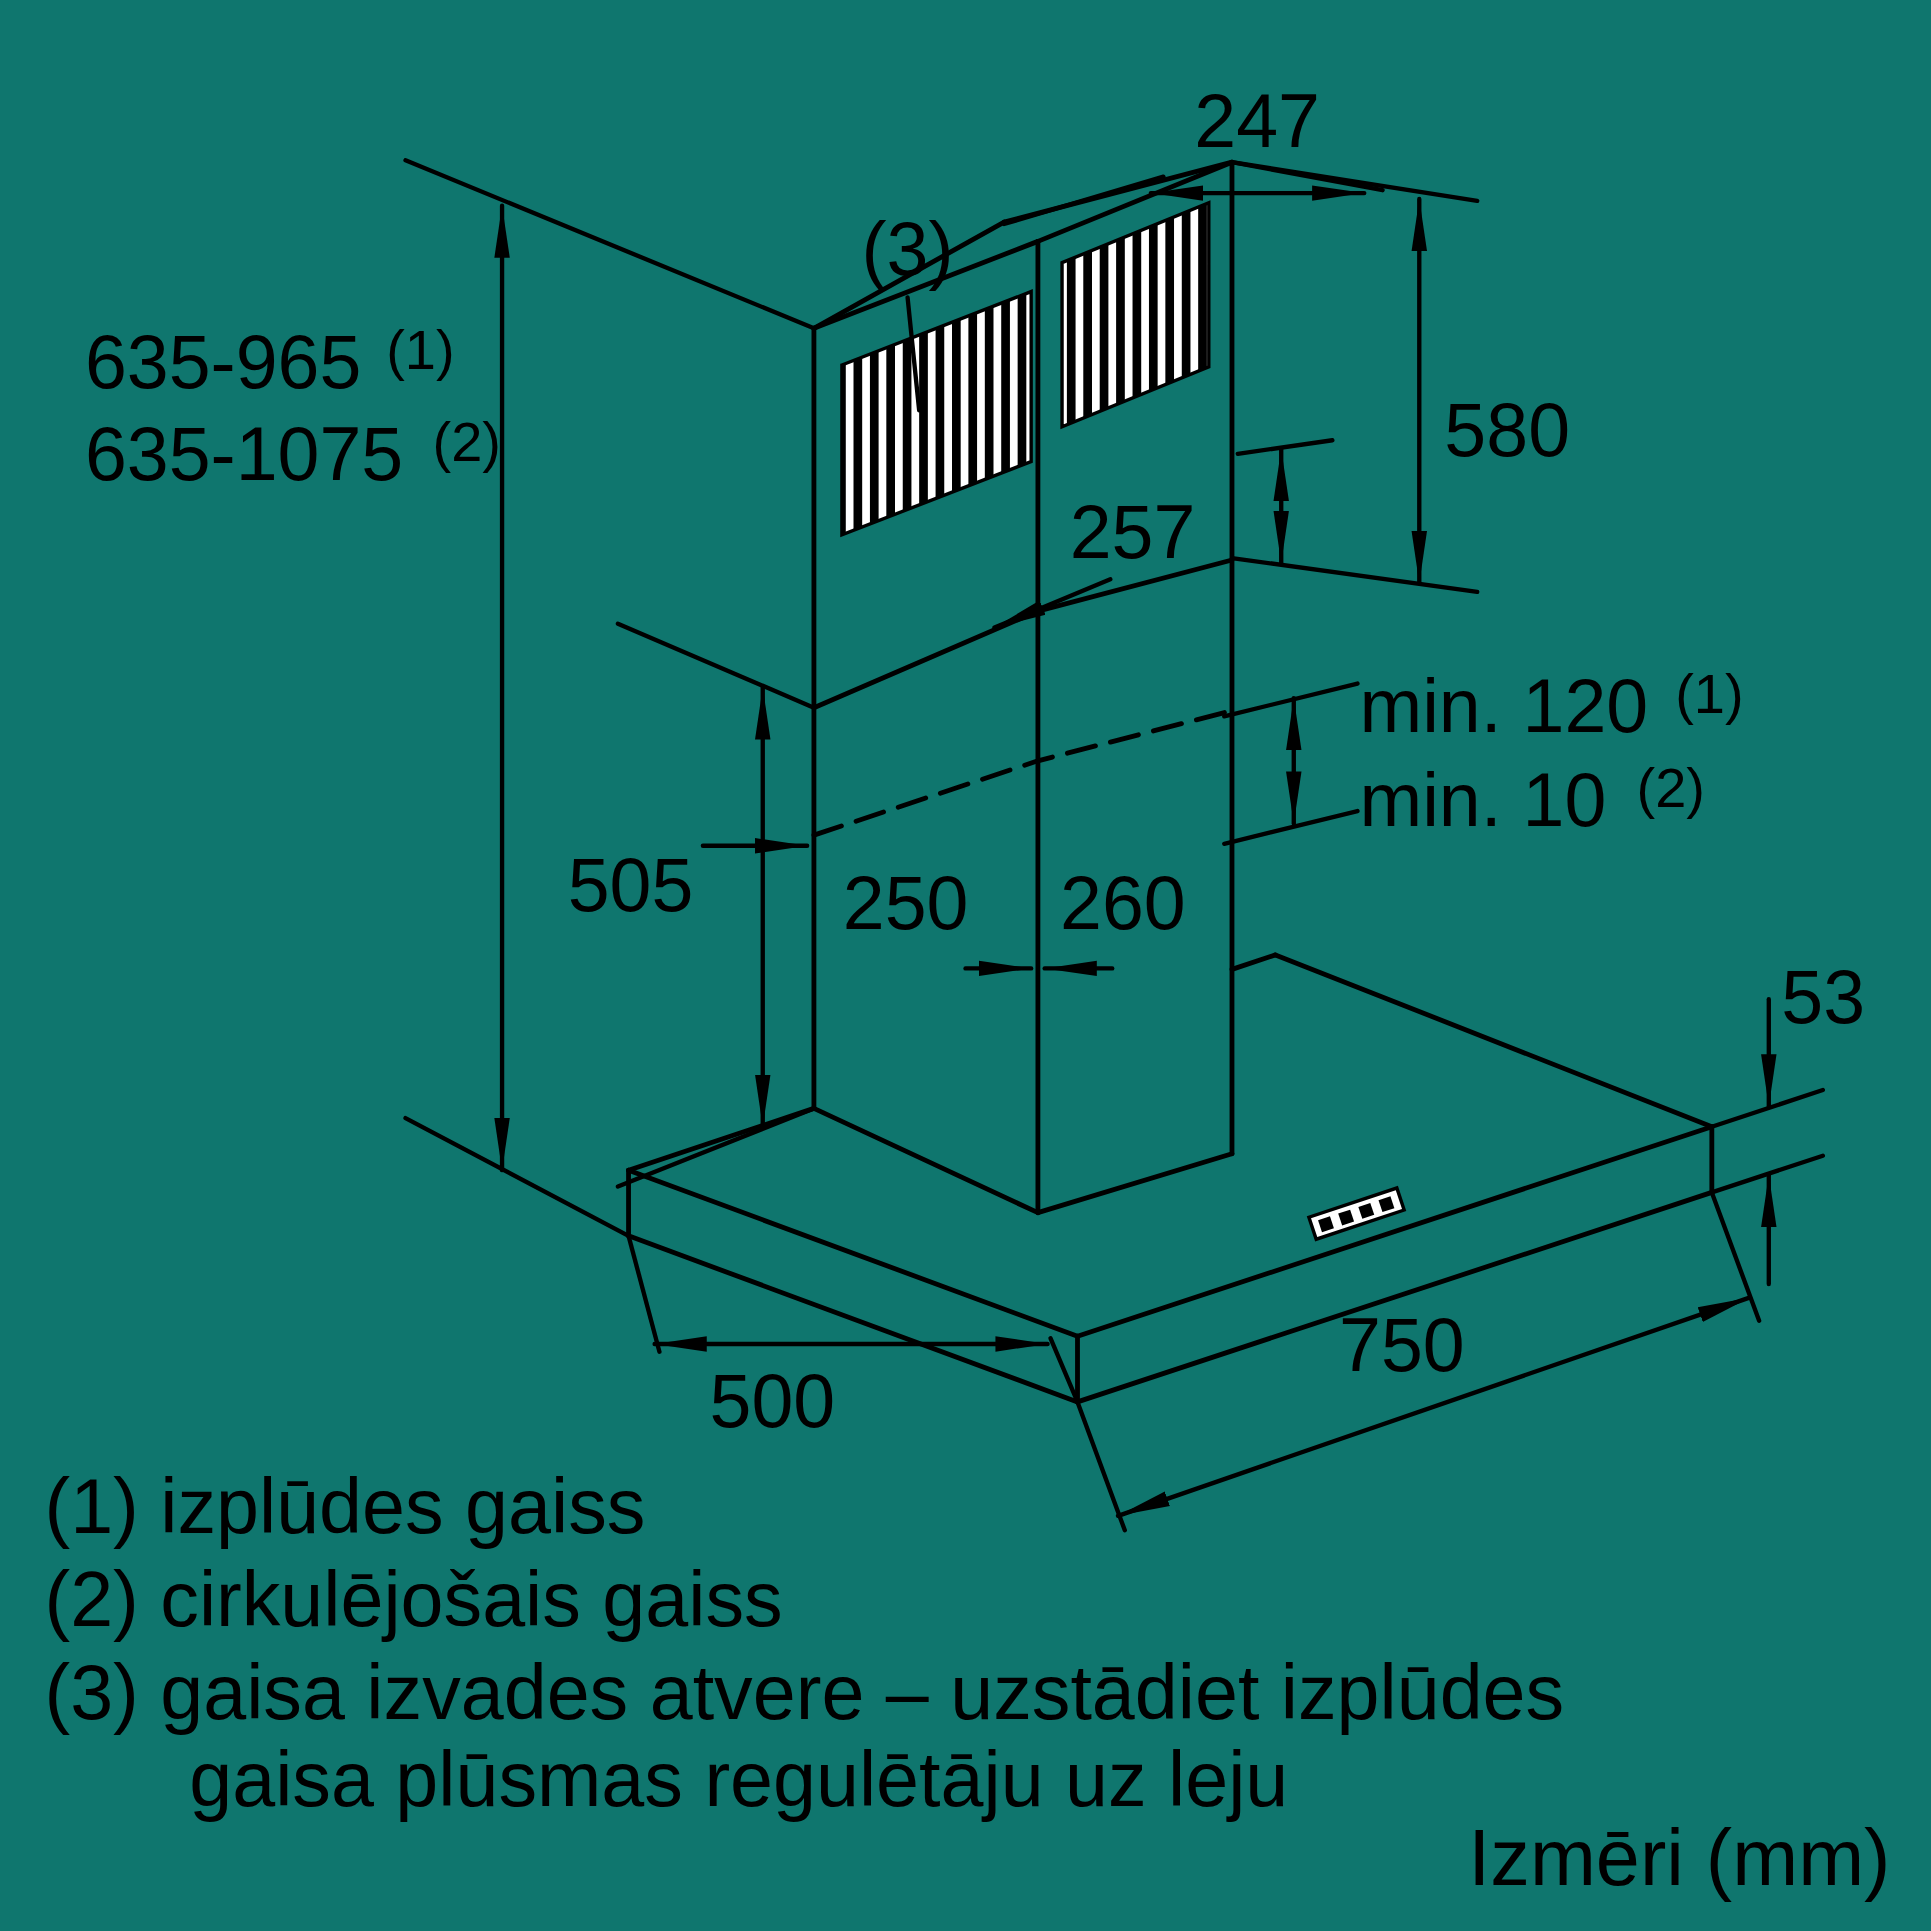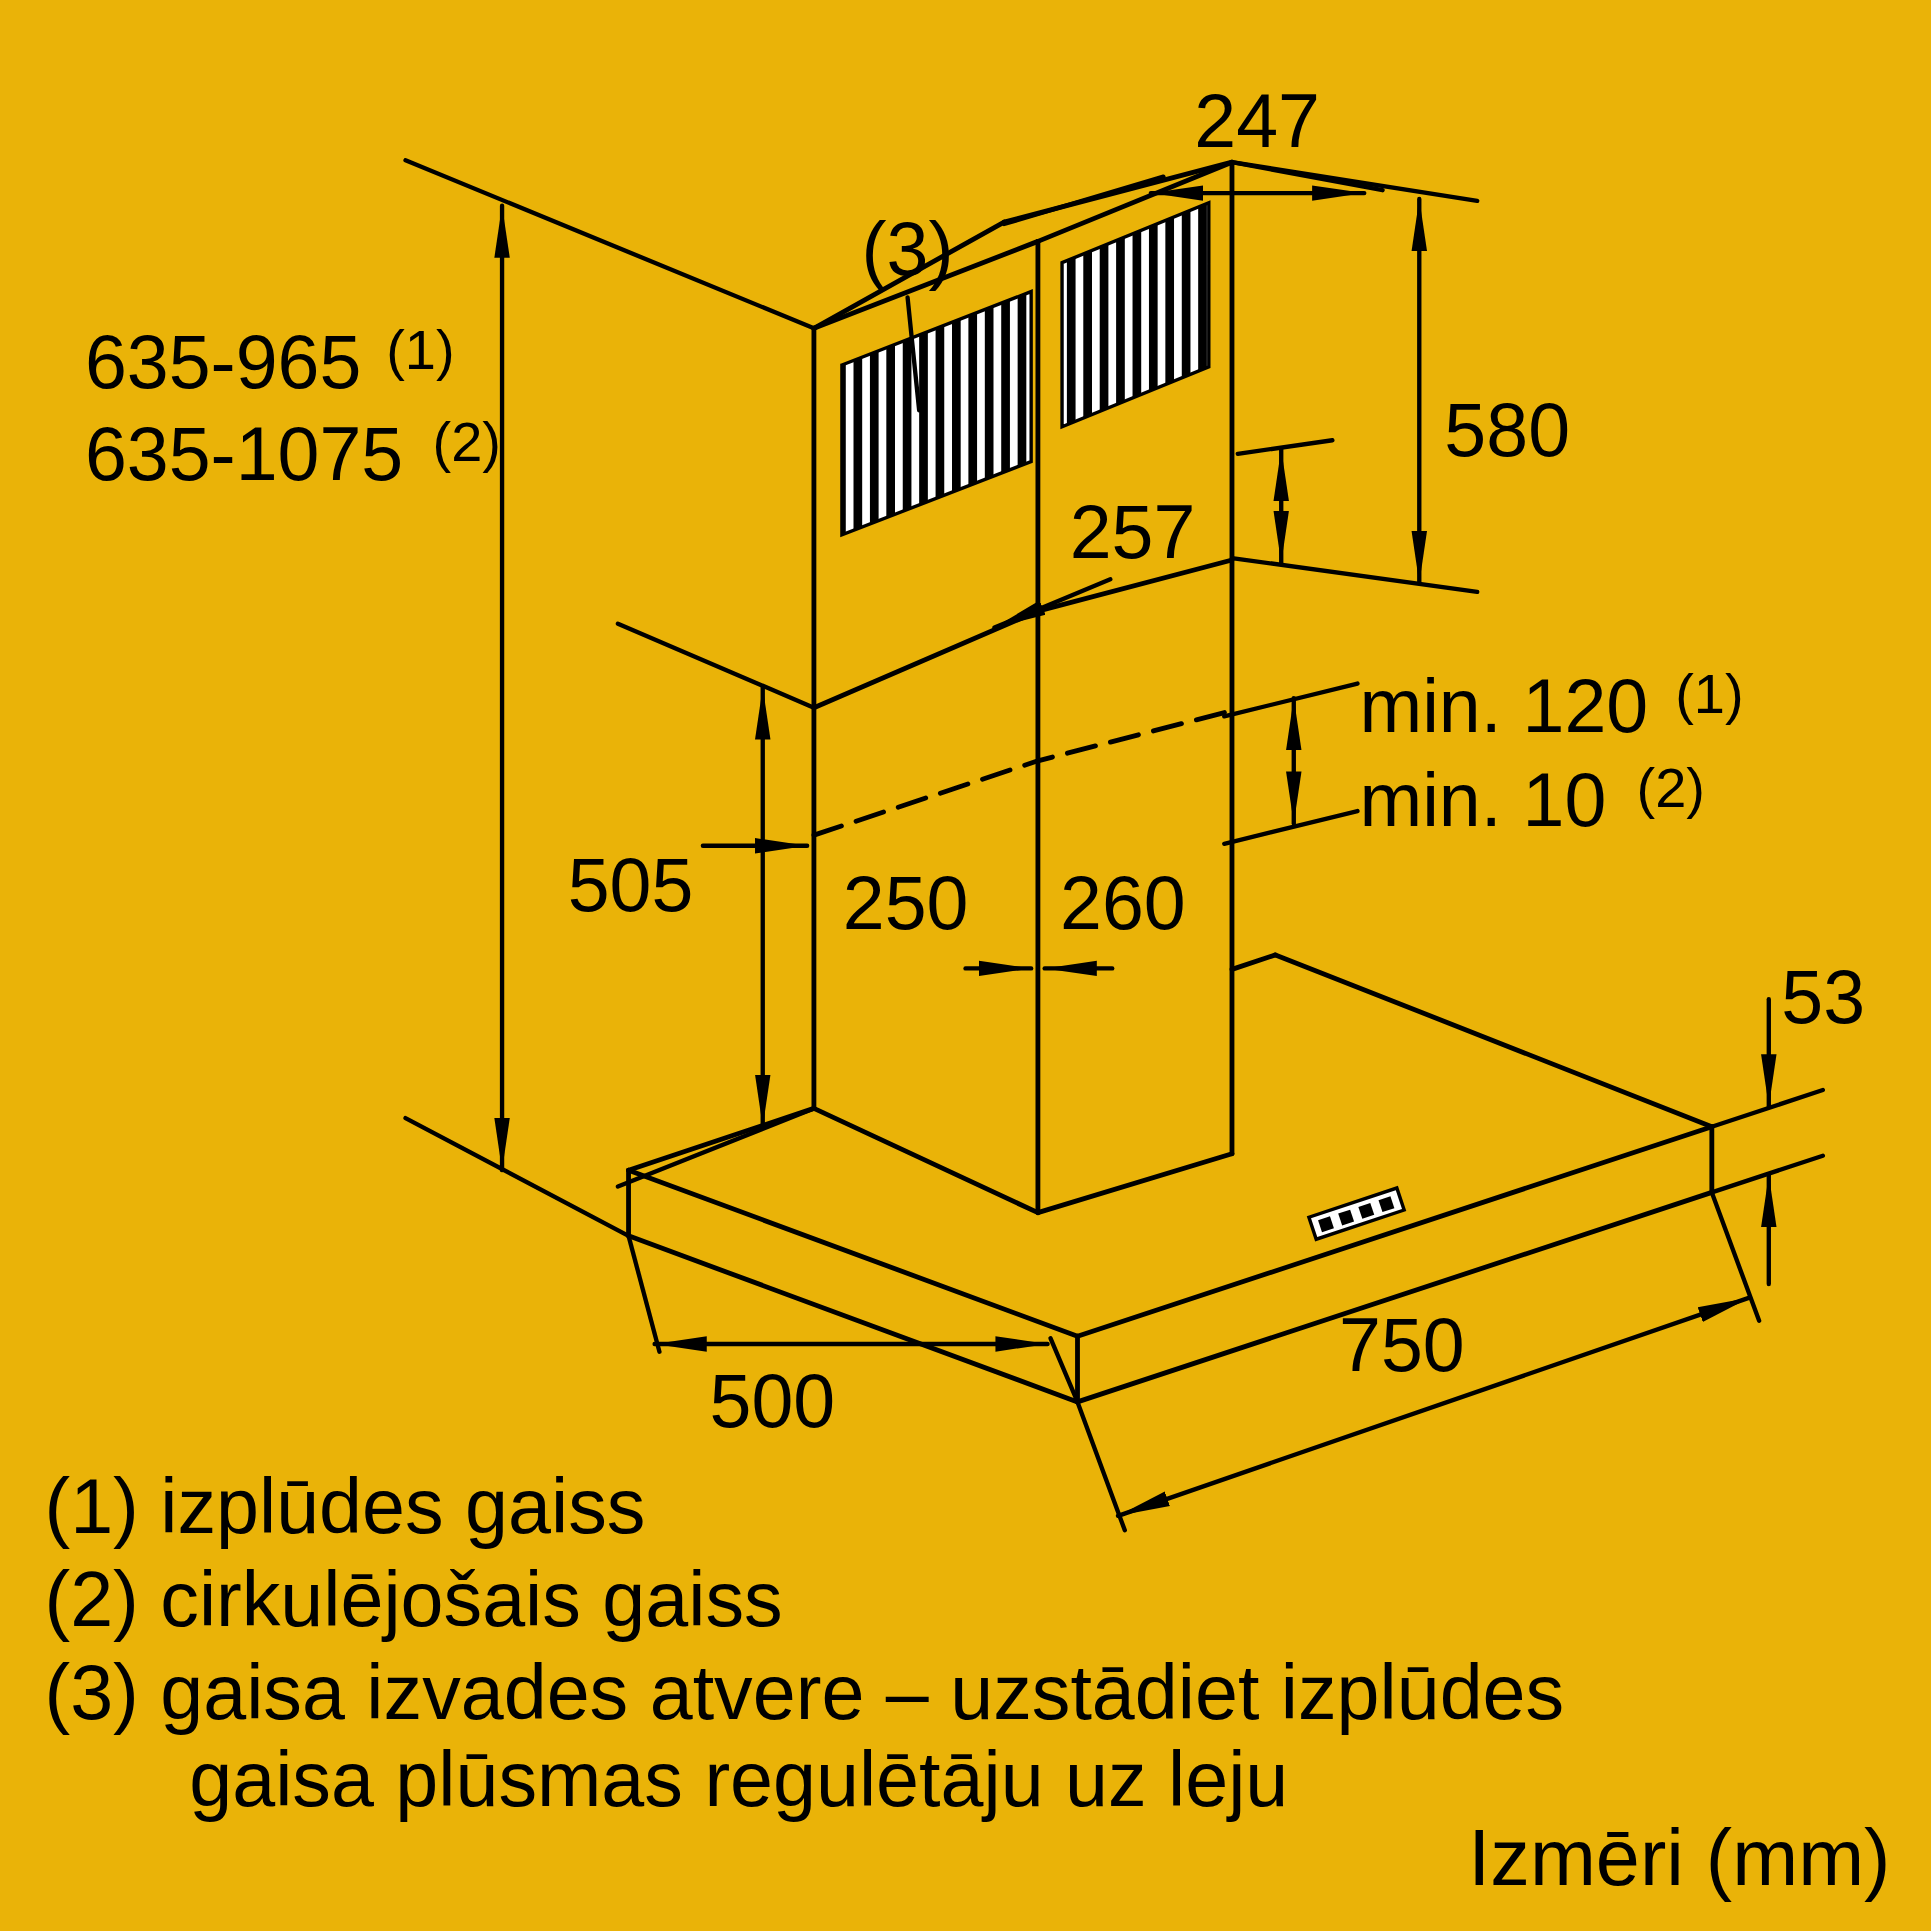--- a/index.html
+++ b/index.html
@@ -1,16 +1,16 @@
 <!DOCTYPE html>
 <html><head>
 <meta charset="utf-8">
 <style>
   html,body{margin:0;padding:0;background:#ffffff;}
-  #stage{width:1931px;height:1931px;position:relative;background:#eab308;}
+  #stage{width:1931px;height:1931px;position:relative;background:#0f766e;}
   svg{display:block;}
   text{font-family:"Liberation Sans","DejaVu Sans",sans-serif;fill:#000;}
   .dim{font-size:78px;}
   .sup{font-size:58px;}
   .legend{font-size:80px;}
   .units{font-size:82px;}
   .ln{stroke:#000;stroke-width:5;fill:none;stroke-linecap:round;stroke-linejoin:round;}
   .dl{stroke:#000;stroke-width:4.5;fill:none;stroke-linecap:round;}
   .dash{stroke-dasharray:30 16;}
   .grille{fill:url(#grillePat);stroke:#000;stroke-width:3.5;}

